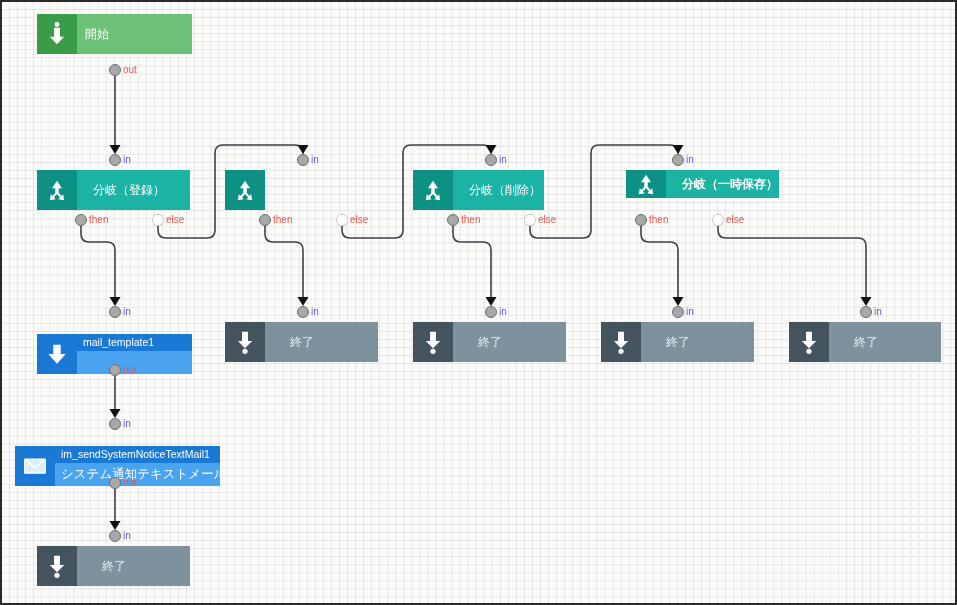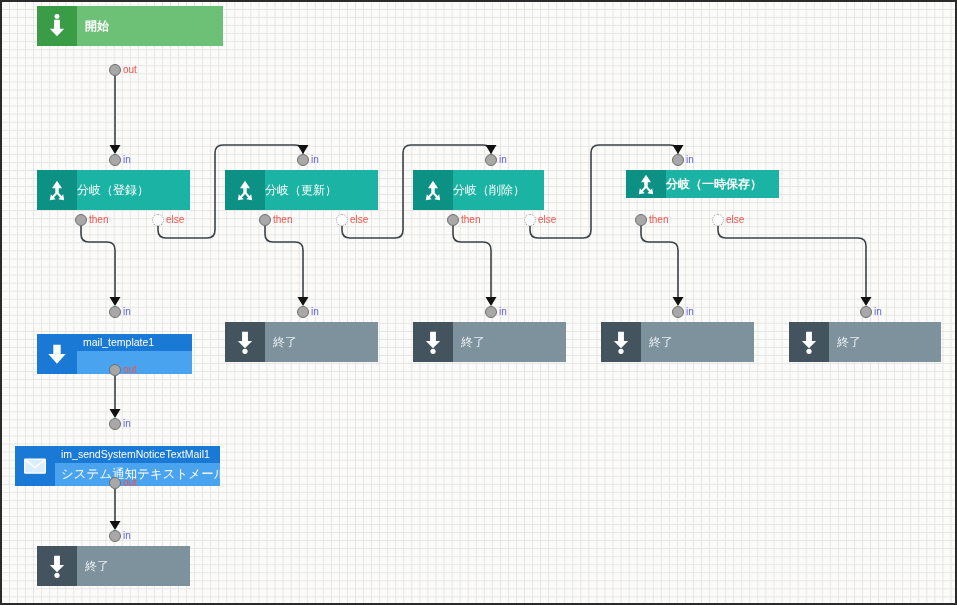--- a/index.html
+++ b/index.html
@@ -62,30 +62,30 @@
     font-size: 12px;
     padding-left: 8px;
     white-space: nowrap;
   }
   
   .node-branch .node-icon { background: #0e9185; }
   .node-branch .node-body { background: #1bb4a4; }
   .node-branch .node-label {
     color: #ffffff;
     font-size: 12px;
-    padding-left: 0;
+    padding-left: 16px;
     white-space: nowrap;
   }
   
   .node-end .node-icon { background: #44545f; }
   .node-end .node-body { background: #7e929e; }
   .node-end .node-label {
     color: #e8eef3;
     font-size: 12px;
-    padding-left: 8px;
+    padding-left: 25px;
     white-space: nowrap;
   }
   
   .node-task { flex-direction: row; margin-top: 12px; }
   .node-task .node-icon { background: #1a79d4; }
   .node-task .node-body { background: #4aa3ef; padding: 0; justify-content: flex-start; }
   .node-task .node-id {
     background: #1a79d4;
     color: #ffffff;
     font-size: 10.5px;
@@ -151,21 +151,21 @@
       <polygon points="670.5,295 681.5,295 676,304" fill="#111111"></polygon>
       <path d="M716,224 L716,228 Q716,236 724,236 L856,236 Q864,236 864,244 L864,298" fill="none" stroke="#3b4248" stroke-width="1.6" stroke-linejoin="round" stroke-linecap="butt"></path>
       <polygon points="858.5,295 869.5,295 864,304" fill="#111111"></polygon>
       <path d="M113,374 L113,410" fill="none" stroke="#3b4248" stroke-width="1.6" stroke-linejoin="round" stroke-linecap="butt"></path>
       <polygon points="107.5,407 118.5,407 113,416" fill="#111111"></polygon>
       <path d="M113,487 L113,522" fill="none" stroke="#3b4248" stroke-width="1.6" stroke-linejoin="round" stroke-linecap="butt"></path>
       <polygon points="107.5,519 118.5,519 113,528" fill="#111111"></polygon>
     </svg>
 
   <div id="node-layer">
-      <div class="node node-start" style="left: 35px; top: 4px; width: 186px; height: 40px; font-weight: bold;">
+      <div class="node node-start" style="left: 35px; top: 12px; width: 155px; height: 40px;">
         <div class="node-icon">
           <svg width="26" height="26" viewBox="0 0 24 24" xmlns="http://www.w3.org/2000/svg">
             <circle cx="12" cy="3.2" r="2.3" fill="#ffffff"></circle>
             <path d="M9.3 6.2 h5.4 v8.4 h3.9 L12 21.4 L5.4 14.6 h3.9 z" fill="#ffffff"></path>
           </svg>
         </div>
         <div class="node-body">
           <div class="node-label">開始</div>
         </div>
       </div>
@@ -177,23 +177,20 @@
         </div>
         <div class="node-body">
           <div class="node-label">分岐（登録）</div>
         </div>
       </div>
       <div class="node node-branch" style="left: 223px; top: 168px; width: 153px; height: 40px;">
         <div class="node-icon">
           <svg width="26" height="26" viewBox="0 0 24 24" xmlns="http://www.w3.org/2000/svg">
             <path d="M12 3.4 L16.6 10.4 h-3.0 v4.2 l2.6 3.0 1.5-1.6 0.9 5.4 -5.4-0.9 1.6-1.5 -2.8-3.3 -2.8 3.3 1.6 1.5 -5.4 0.9 0.9-5.4 1.5 1.6 2.6-3.0 v-4.2 h-3.0 z" fill="#ffffff"></path>
           </svg>
-        </div>
-        <div class="node-body">
-          <div class="node-label">分岐（更新）</div>
         </div>
       </div>
       <div class="node node-branch" style="left: 411px; top: 168px; width: 131px; height: 40px;">
         <div class="node-icon">
           <svg width="26" height="26" viewBox="0 0 24 24" xmlns="http://www.w3.org/2000/svg">
             <path d="M12 3.4 L16.6 10.4 h-3.0 v4.2 l2.6 3.0 1.5-1.6 0.9 5.4 -5.4-0.9 1.6-1.5 -2.8-3.3 -2.8 3.3 1.6 1.5 -5.4 0.9 0.9-5.4 1.5 1.6 2.6-3.0 v-4.2 h-3.0 z" fill="#ffffff"></path>
           </svg>
         </div>
         <div class="node-body">
           <div class="node-label">分岐（削除）</div>

